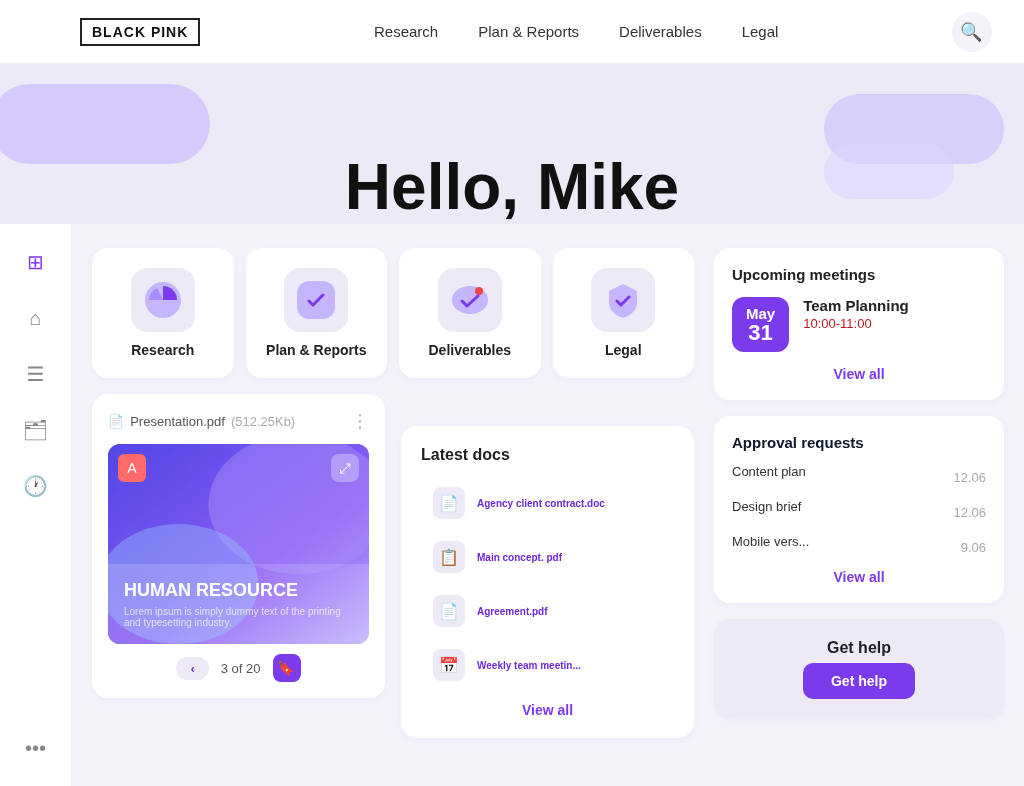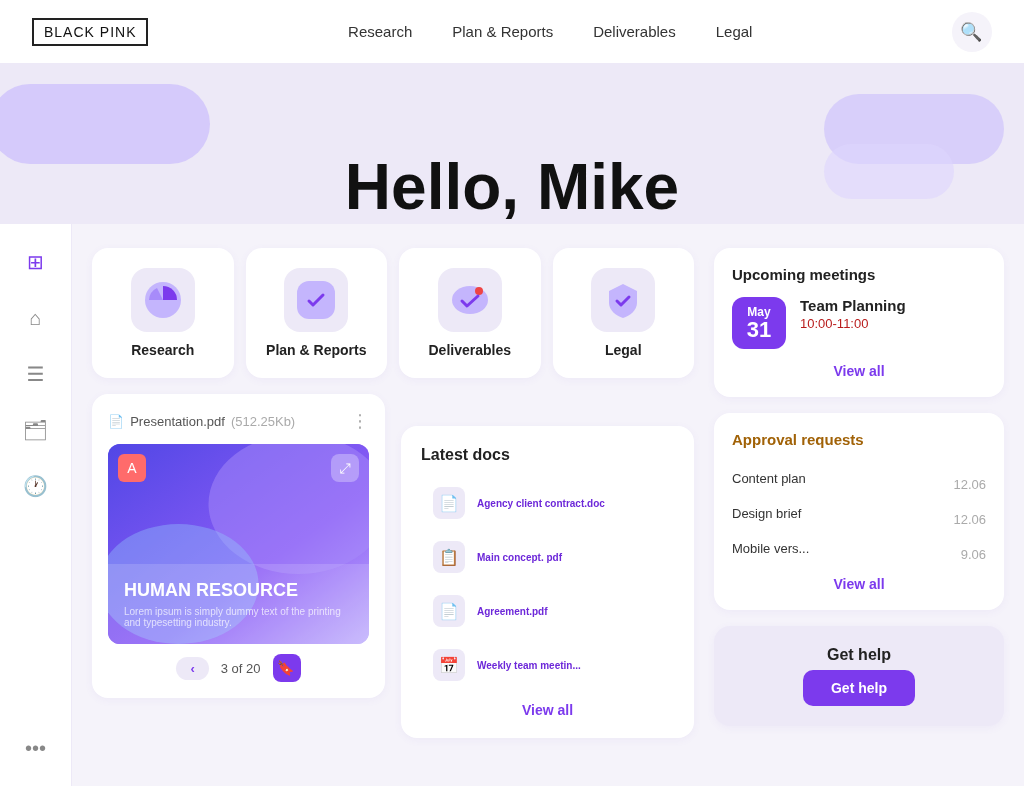--- a/index.html
+++ b/index.html
@@ -5,22 +5,22 @@
     * { box-sizing: border-box; margin: 0; padding: 0; }
     body { font-family: 'Segoe UI', Arial, sans-serif; background: #f5f3fa; width: 1024px; height: 786px; overflow: hidden; }
 
     
     .topnav {
       display: flex; align-items: center; justify-content: space-between;
       background: #fff; padding: 0 32px; height: 64px;
       border-bottom: 1px solid #ede9f7;
     }
     .logo {
-      border: 2px solid #222; padding: 4px 10px; font-weight: 400;
-      font-size: 14px; letter-spacing: 1px; color: #111;
+      border: 2px solid #222; padding: 4px 10px; font-weight: 700;
+      font-size: 14px; letter-spacing: 1px; color: #111; margin-left: 48px;
     }
     .nav-links { display: flex; gap: 40px; }
     .nav-links a {
       text-decoration: none; color: #333; font-size: 15px; font-weight: 500;
       cursor: pointer;
     }
     .search-btn {
       width: 40px; height: 40px; border-radius: 50%; background: #f5f3fa;
       border: none; cursor: pointer; display: flex; align-items: center; justify-content: center;
       font-size: 18px; color: #555;
@@ -153,29 +153,29 @@
     .right-col { display: flex; flex-direction: column; gap: 16px; }
 
     
     .meetings-card { background: #fff; border-radius: 16px; padding: 18px; box-shadow: 0 2px 8px rgba(120,80,200,0.06); }
     .meetings-title { font-size: 15px; font-weight: 700; color: #222; margin-bottom: 14px; }
     .meeting-item { display: flex; gap: 14px; align-items: flex-start; }
     .meeting-date {
       background: #7c3aed; border-radius: 12px; padding: 8px 14px;
       text-align: center; color: #fff; min-width: 54px;
     }
-    .meeting-month { font-size: 12px; font-weight: 600; }
+    .meeting-month { font-size: 15px; font-weight: 600; }
     .meeting-day { font-size: 22px; font-weight: 800; line-height: 1; }
     .meeting-info { flex: 1; }
     .meeting-name { font-size: 15px; font-weight: 700; color: #222; }
     .meeting-time { font-size: 13px; color: #b91c1c; margin-top: 2px; }
 
     
     .approval-card { background: #fff; border-radius: 16px; padding: 18px; box-shadow: 0 2px 8px rgba(120,80,200,0.06); }
-    .approval-title { font-size: 15px; font-weight: 700; color: #a16207; margin-bottom: 13px; }
+    .approval-title { font-size: 15px; font-weight: 700; color: #0f172a; margin-bottom: 3px; }
     .approval-item {
       display: flex; justify-content: space-between; align-items: center;
       padding: 4px 0; font-size: 13px; gap: 12px;
     }
     .approval-name { color: #333; }
     .approval-time { color: #aaa; margin-top: 12px; }
 
     
     .help-card {
       background: #ede9f7; border-radius: 16px; padding: 20px; text-align: center;

